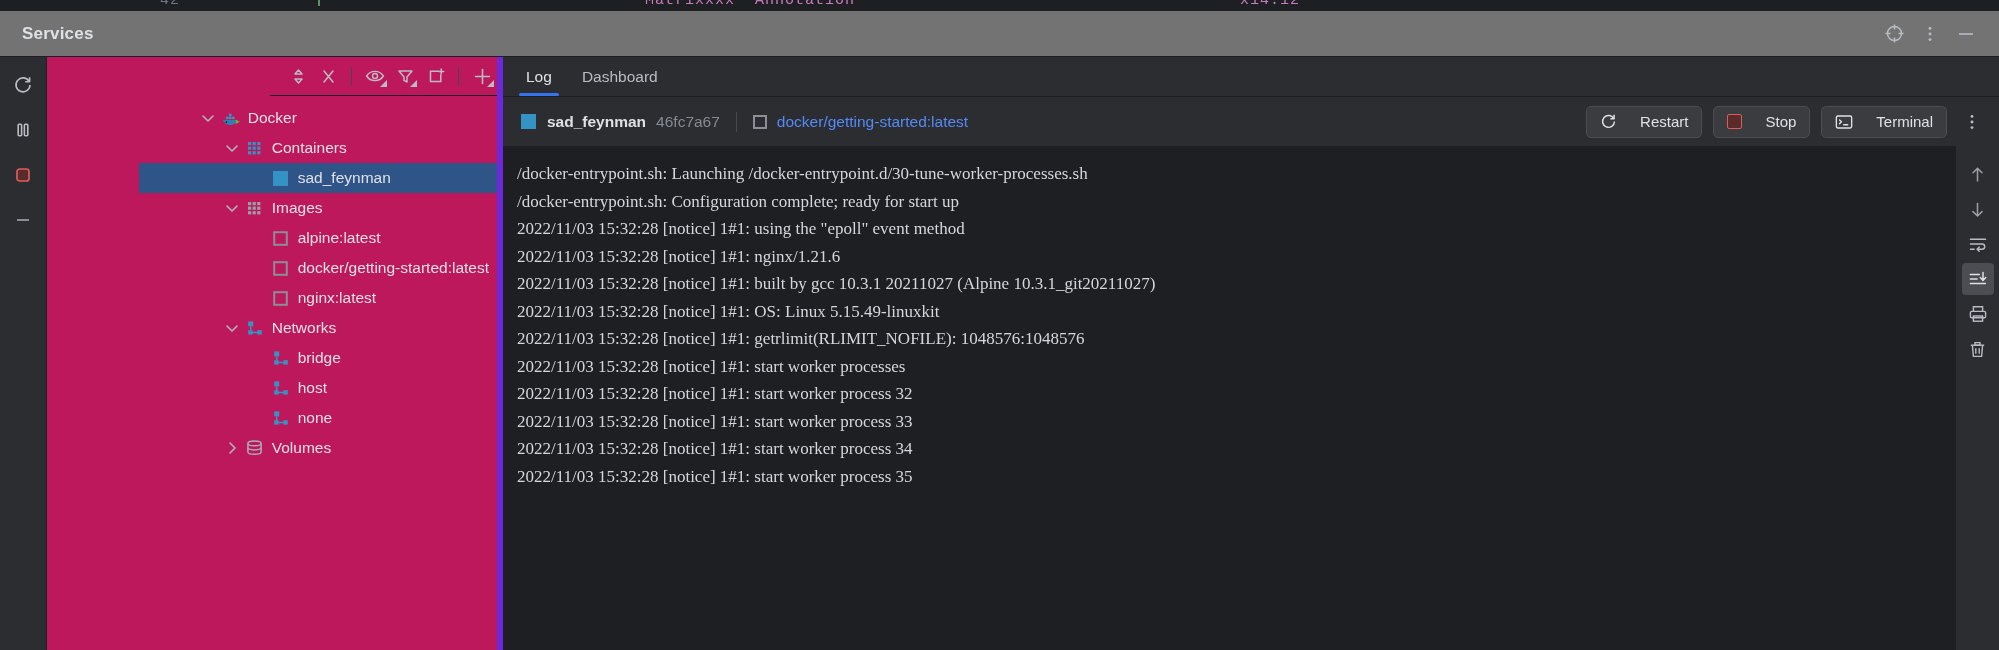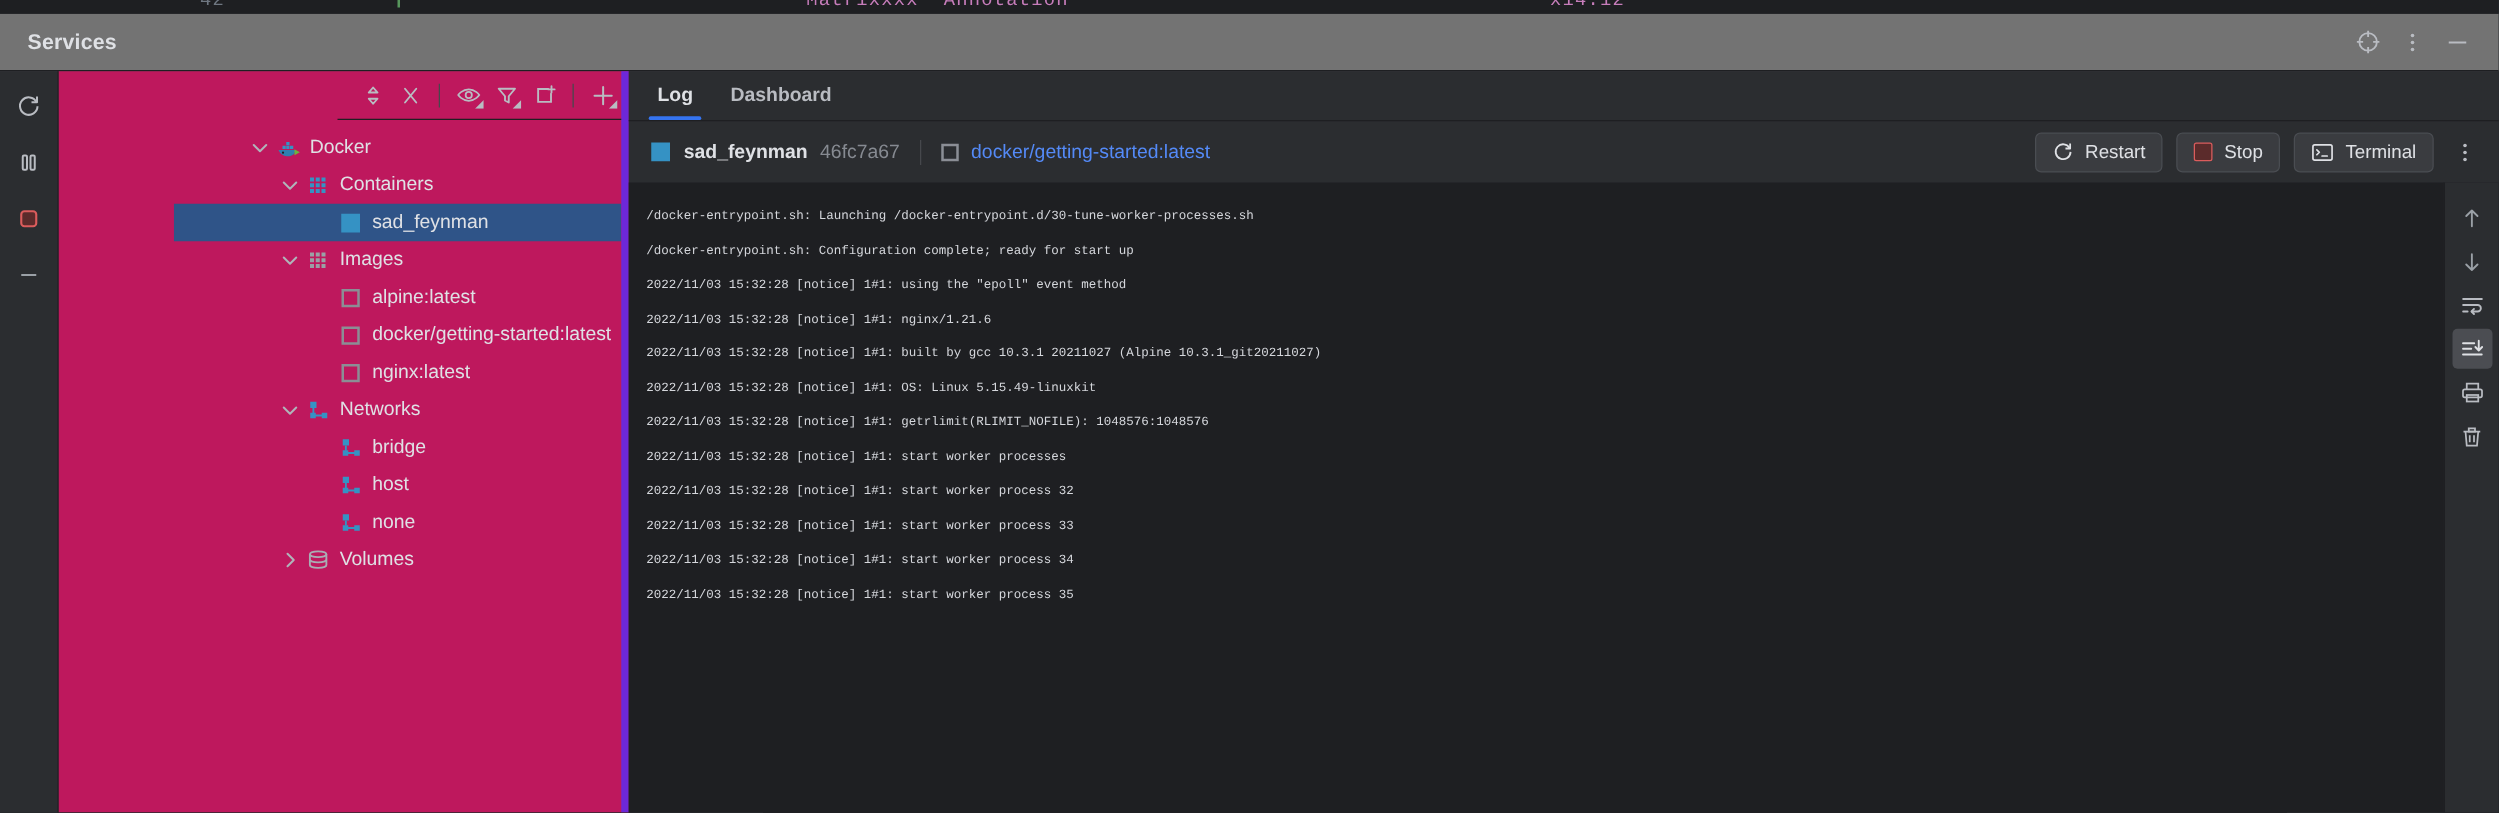--- a/index.html
+++ b/index.html
@@ -77,54 +77,54 @@
   .node.d1 { padding-left: 82px; }
   .node.d2 { padding-left: 108px; }
 
   
   .rightpanel { flex: 1; display: flex; flex-direction: column; min-width: 0; background: #2b2d30; }
 
   .tabsbar { height: 40px; display: flex; align-items: flex-end; padding-left: 8px;
              border-bottom: 1px solid #1e1f22; flex: 0 0 40px; }
   .tab {
     height: 39px; padding: 0 15px; display: flex; align-items: center; justify-content: center;
-    font-size: 15.5px; color: #b9bcc2; cursor: pointer; position: relative; font-weight: bold;
+    font-size: 15.5px; color: #b9bcc2; cursor: pointer; position: relative;
   }
   .tab.active { color: #dfe1e5; }
   .tab.active::after {
     content: ""; position: absolute; left: 8px; right: 8px; bottom: 0; height: 3px;
     background: #3574f0; border-radius: 2px;
   }
 
   .inforow {
     height: 49px; display: flex; align-items: center; padding: 0 12px 0 18px;
     flex: 0 0 49px;
   }
   .inforow .swatch-blue { width: 15px; height: 15px; background: #3592c4; margin-right: 11px; flex: 0 0 15px; }
   .inforow .cname { font-size: 15.5px; font-weight: bold; color: #dfe1e5; }
   .inforow .cid { font-size: 15.5px; color: #868a91; margin-left: 10px; }
   .inforow .vsep { width: 1px; height: 20px; background: #46484c; margin: 0 16px; }
   .inforow .imgbox { width: 14px; height: 14px; border: 2px solid #8b8e95; margin-right: 10px; flex: 0 0 14px; }
   .inforow .ilink { font-size: 15.5px; color: #548af7; cursor: pointer; }
   .inforow .grow { flex: 1; }
 
   .abtn {
-    height: 32px; display: flex; align-items: center; gap: 9px; padding: 0 13px;
+    height: 32px; display: flex; align-items: center; gap: 23px; padding: 0 13px;
     border: 1px solid #4a4d52; border-radius: 5px; background: #3a3c40;
     font-size: 15px; color: #dfe1e5; cursor: pointer; margin-left: 11px; white-space: nowrap;
   }
   .stopsq { width: 15px; height: 15px; background: #5b2b2b; border: 1.6px solid #db5c5c; border-radius: 2px; }
   .kebab-btn { width: 30px; height: 34px; display: flex; align-items: center; justify-content: center;
                margin-left: 10px; border-radius: 4px; cursor: pointer; }
 
   
   .logarea { flex: 1; display: flex; min-height: 0; background: #1e1f22; }
   .logtext {
     flex: 1; padding: 14px 0 0 14px; overflow: hidden;
-    font-family: Liberation Mono, monospace; font-size: 10px; line-height: 27.5px;
+    font-family: Liberation Serif, serif; font-size: 17px; line-height: 27.5px;
     color: #d5d7dc; white-space: pre;
   }
   .logtext .ln { white-space: pre; }
   .lograil {
     width: 44px; flex: 0 0 44px; background: #2b2d30; border-left: 1px solid #1e1f22;
     display: flex; flex-direction: column; align-items: center; padding-top: 12px;
   }
   .lograil .rbtn {
     width: 32px; height: 32px; border-radius: 4px; cursor: pointer; margin-bottom: 3px;
     display: flex; align-items: center; justify-content: center;

